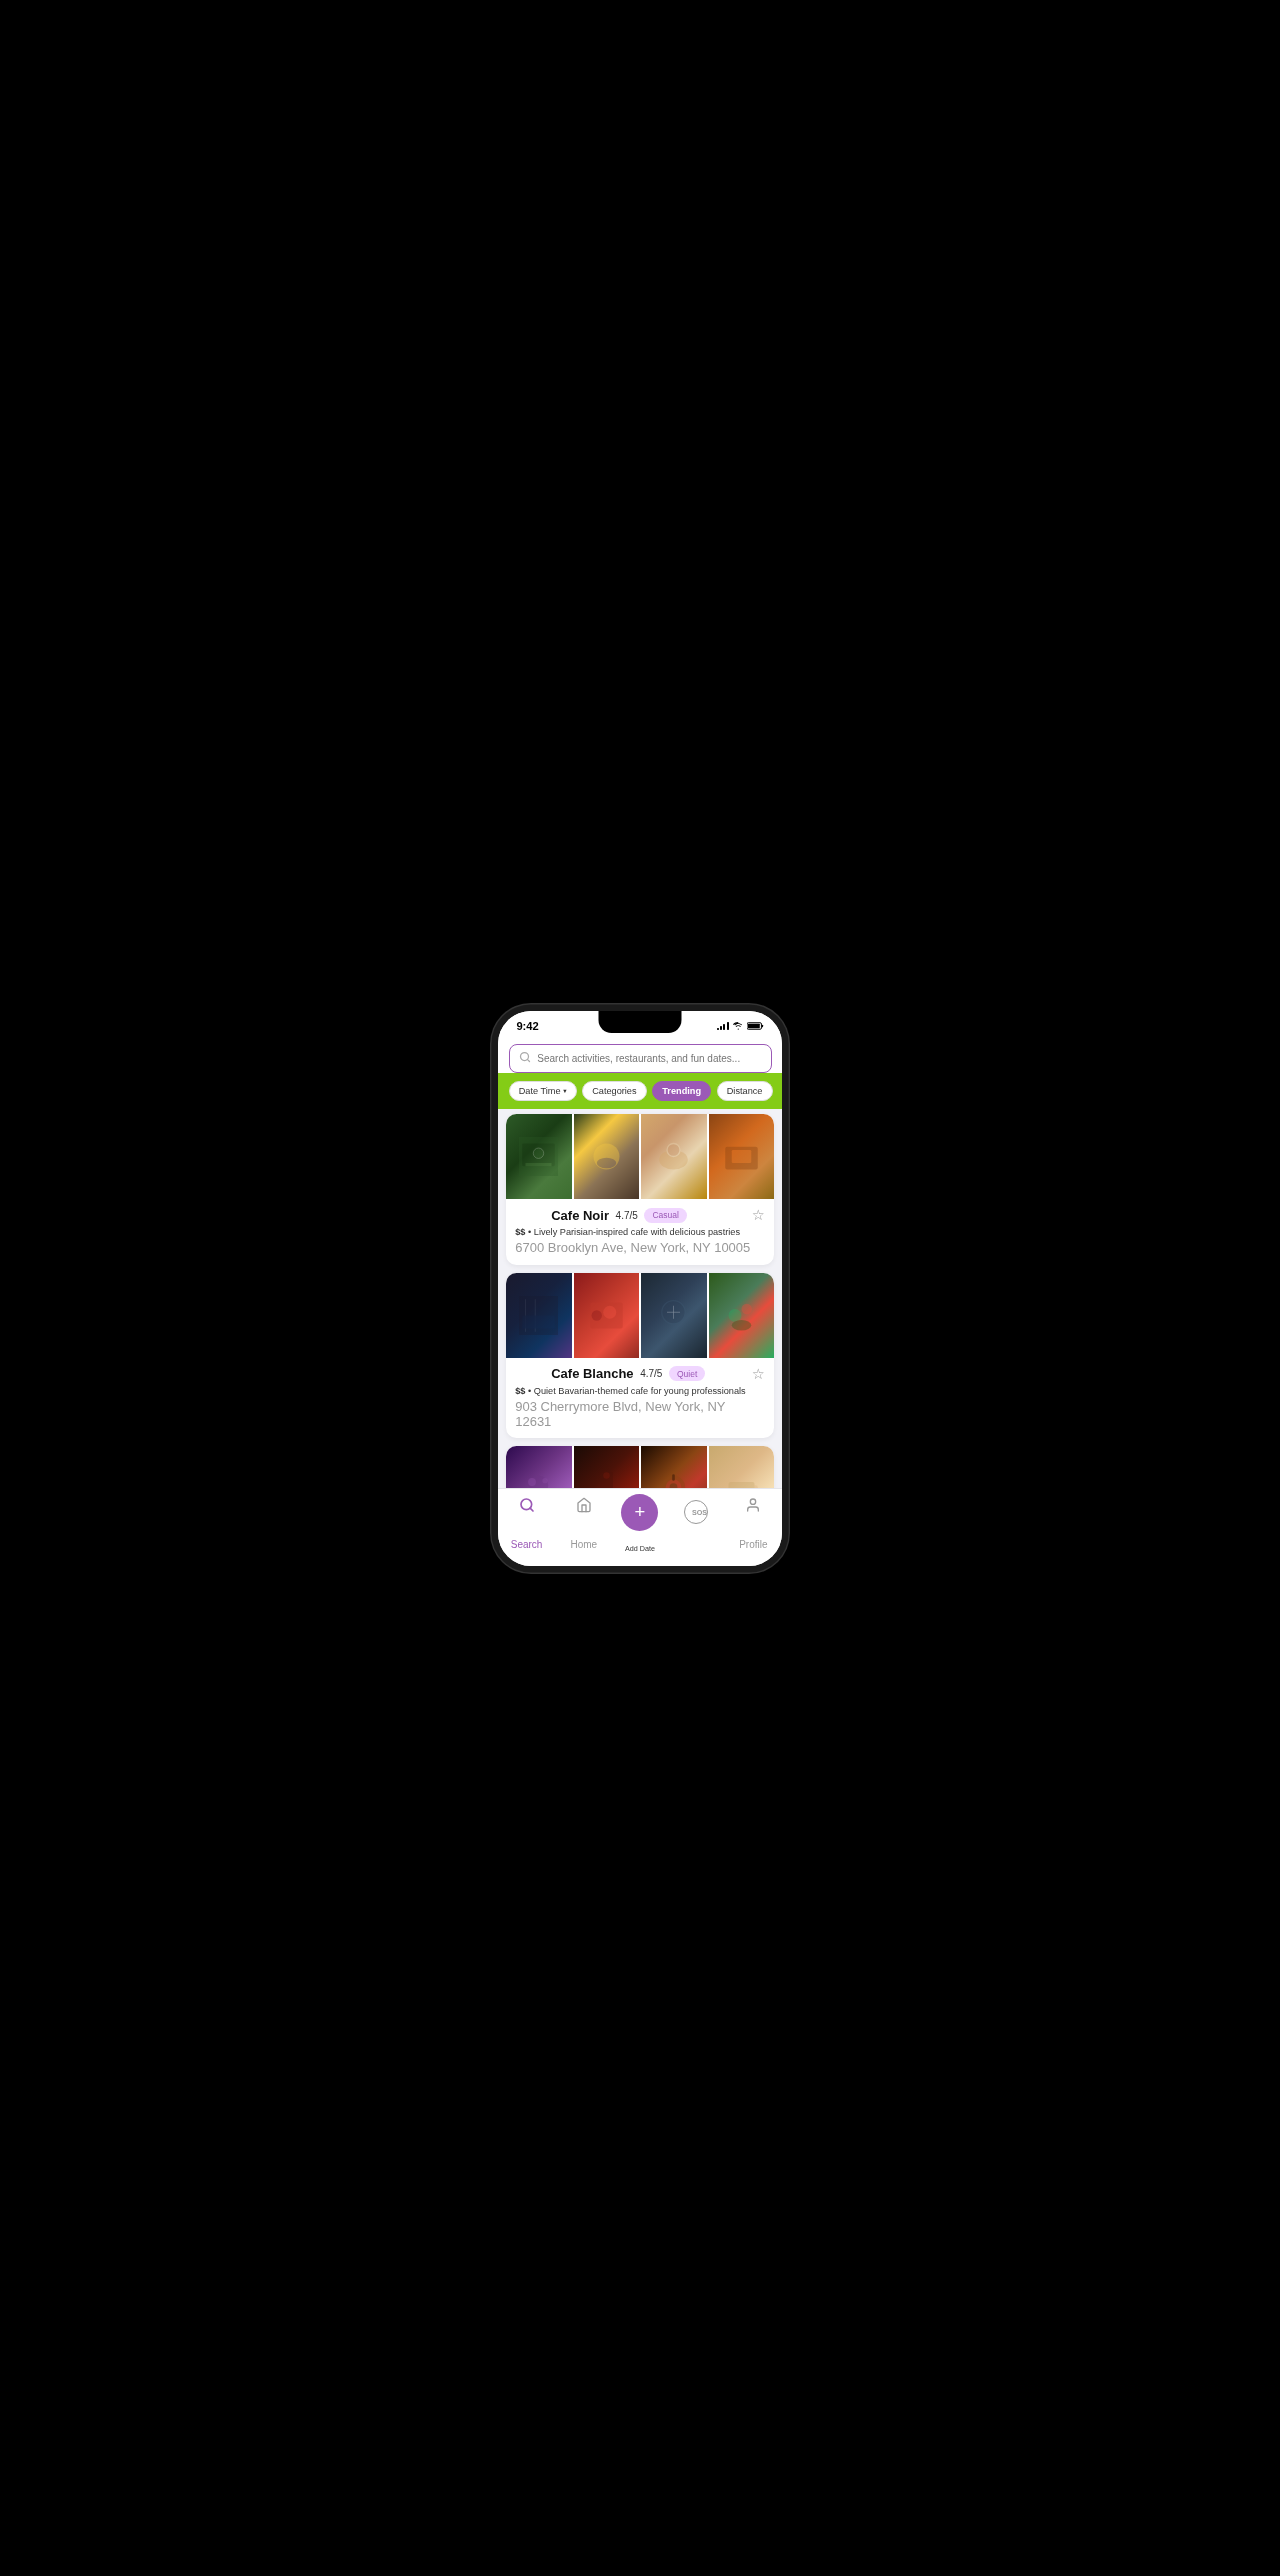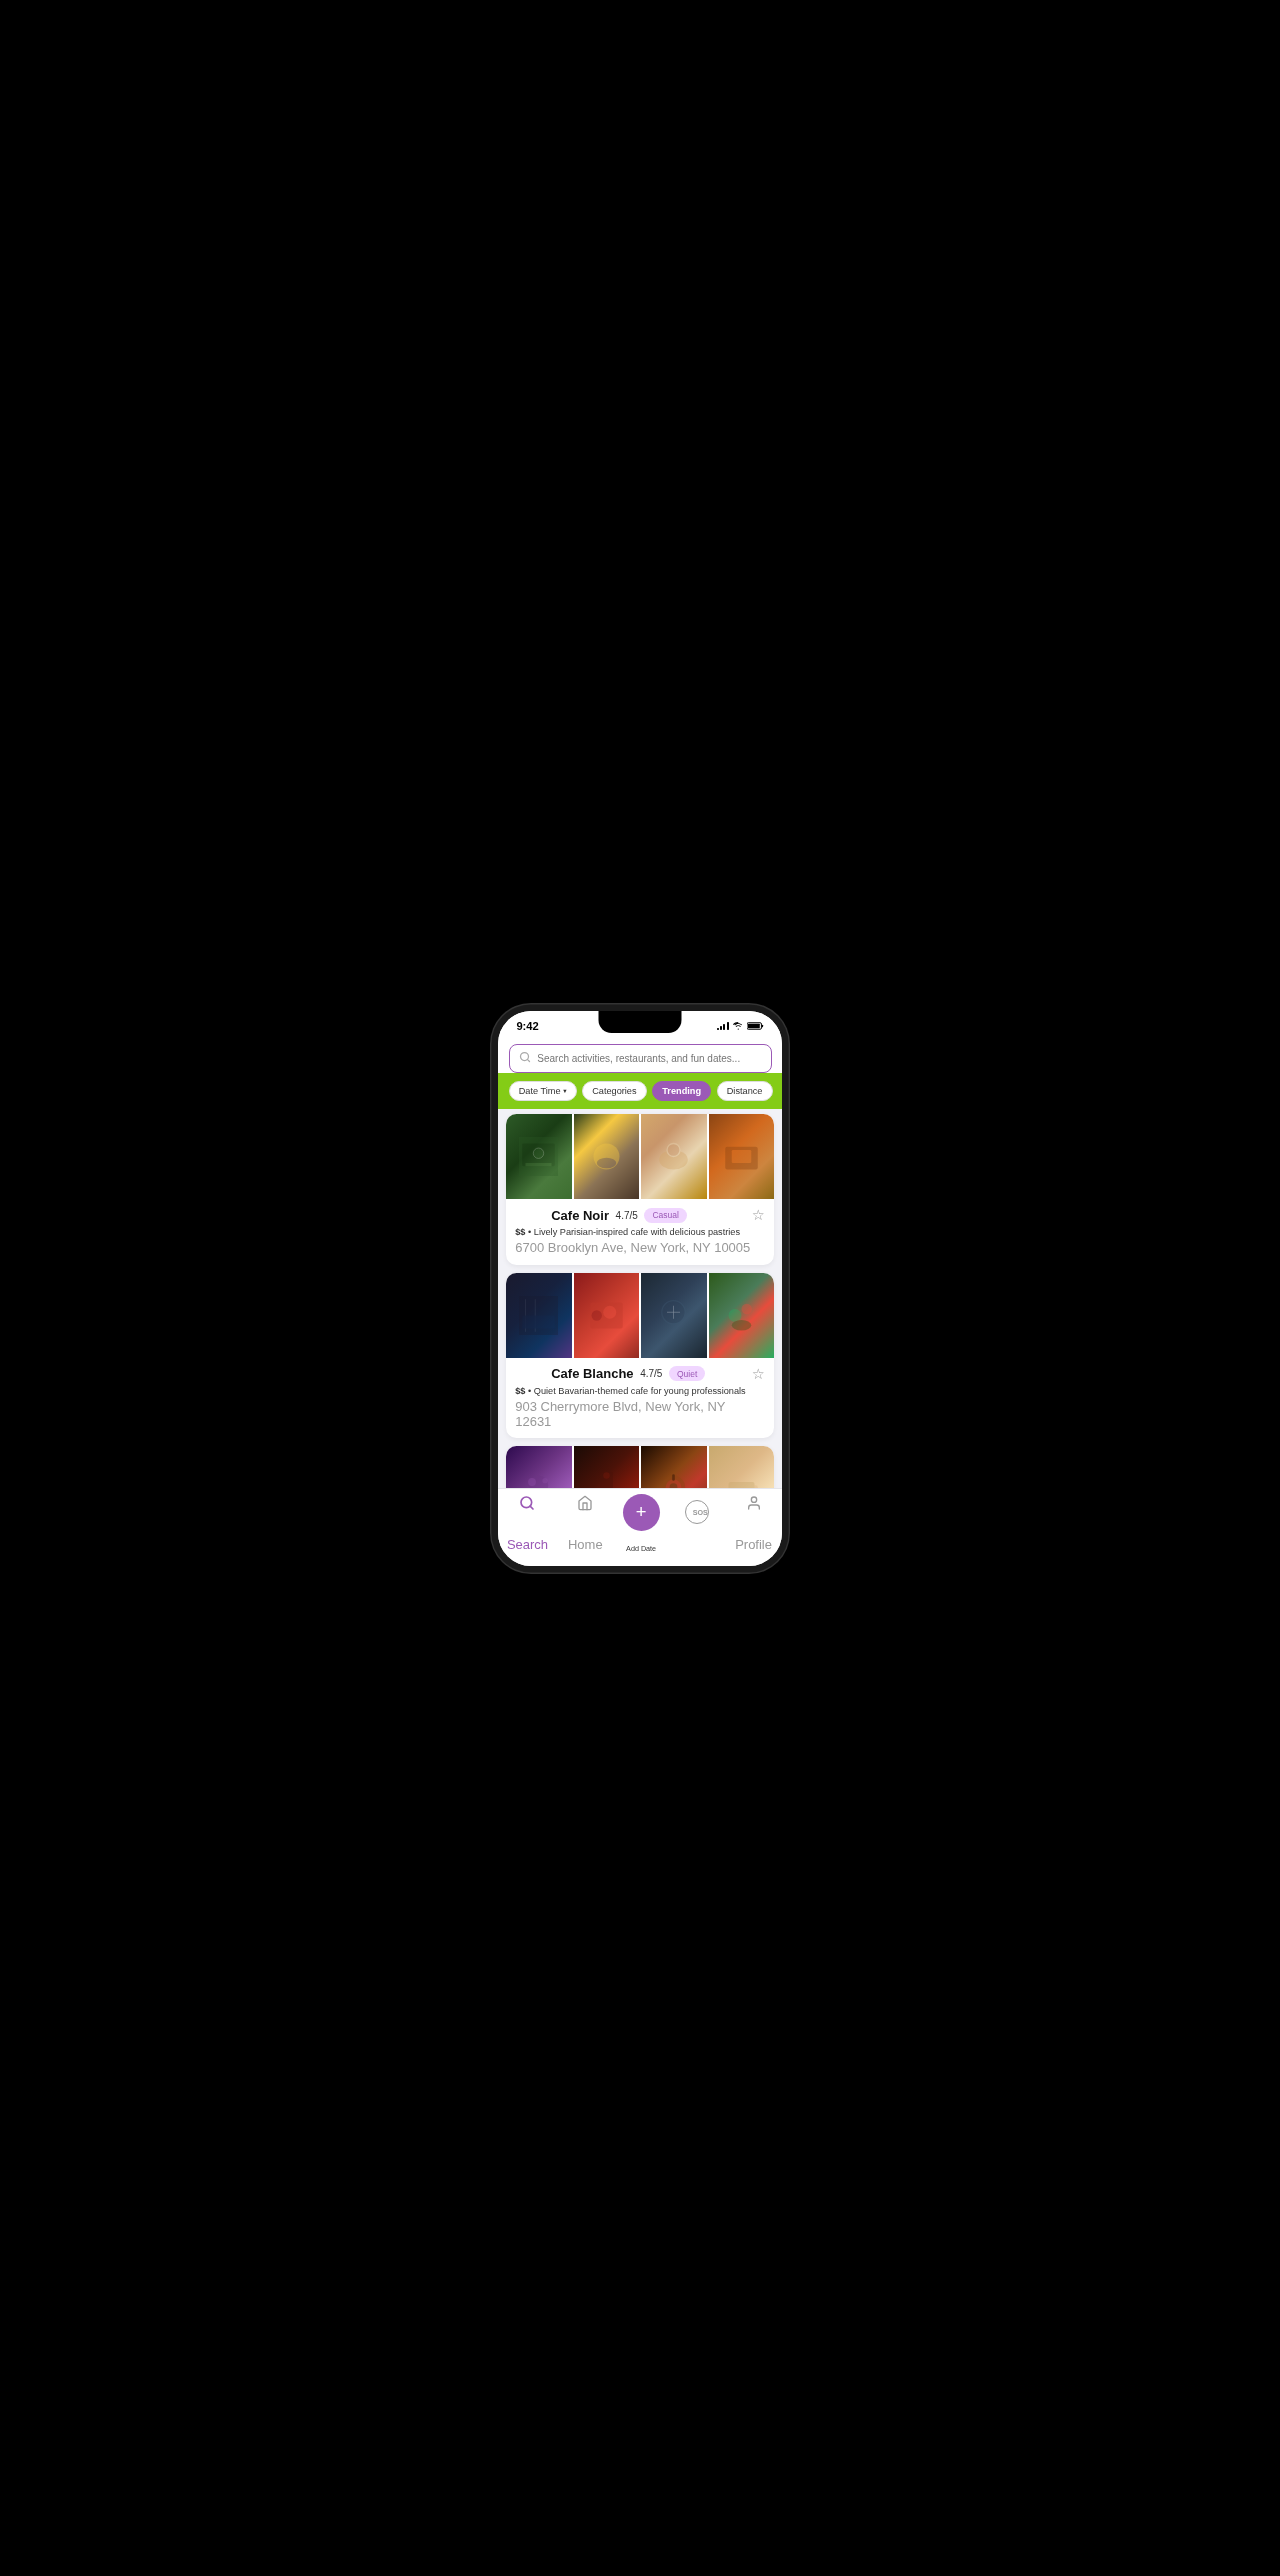--- a/index.html
+++ b/index.html
@@ -295,21 +295,21 @@
     .tab-icon {
       font-size: 16px;
       color: #999;
     }
 
     .tab-icon.active {
       color: #9b59b6;
     }
 
     .tab-label {
-      font-size: 13px;
+      font-size: 10px;
       color: #999;
       margin-top: 20px;
     }
 
     .tab-label.active {
       color: #9b59b6;
     }
 
     .tab-add {
       width: 37px;

